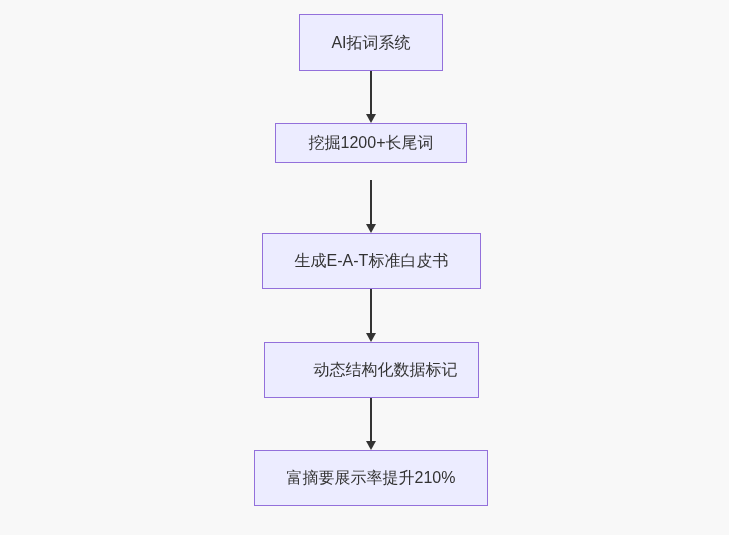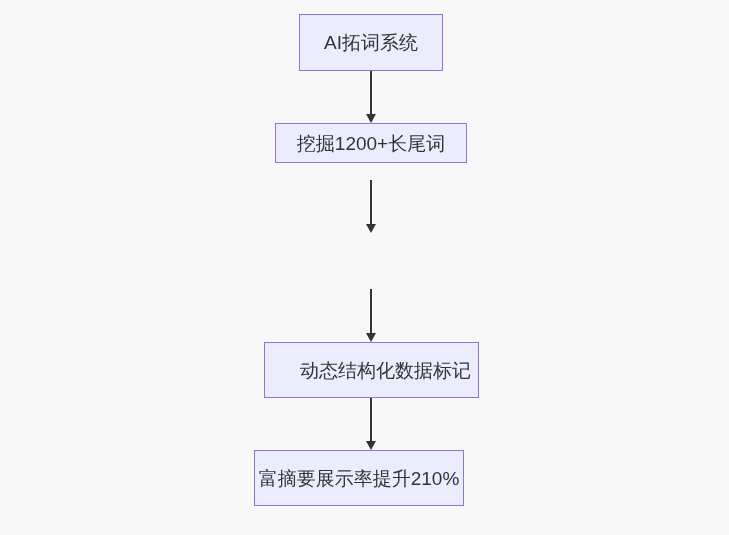--- a/index.html
+++ b/index.html
@@ -17,32 +17,32 @@
   }
   .flow-node {
     position: absolute;
     box-sizing: border-box;
     background: #ECECFF;
     border: 1.5px solid #9370DB;
     display: flex;
     align-items: center;
     justify-content: center;
     color: #333333;
-    font-size: 19px;
+    font-size: 16px;
     line-height: 1;
     white-space: nowrap;
   }
   .flow-node .label { text-align: center; }
 
   
   #node1 { left: 299px; top: 14px;  width: 144px; height: 57px; }
   #node2 { left: 275px; top: 123px; width: 192px; height: 40px; }
   #node3 { left: 262px; top: 233px; width: 219px; height: 56px; }
   #node4 { left: 264px; top: 342px; width: 215px; height: 56px; padding-left: 28px; }
-  #node5 { left: 254px; top: 450px; width: 210px; height: 56px; }
+  #node5 { left: 254px; top: 450px; width: 234px; height: 56px; }
 
   .flow-arrow {
     position: absolute;
     left: 366px;
     width: 10px;
     display: flex;
     flex-direction: column;
     align-items: center;
   }
   .flow-arrow .shaft {
@@ -80,20 +80,23 @@
 
   <div id="node2" class="flow-node">
     <span class="label">挖掘1200+长尾词</span>
   </div>
 
   <div id="arrow2" class="flow-arrow">
     <div class="shaft"></div>
     <div class="head"></div>
   </div>
 
+  <div id="node3" class="flow-node">
+    <span class="label">生成E-A-T标准白皮书</span>
+  </div>
 
   <div id="arrow3" class="flow-arrow">
     <div class="shaft"></div>
     <div class="head"></div>
   </div>
 
   <div id="node4" class="flow-node">
     <span class="label">动态结构化数据标记</span>
   </div>
 

